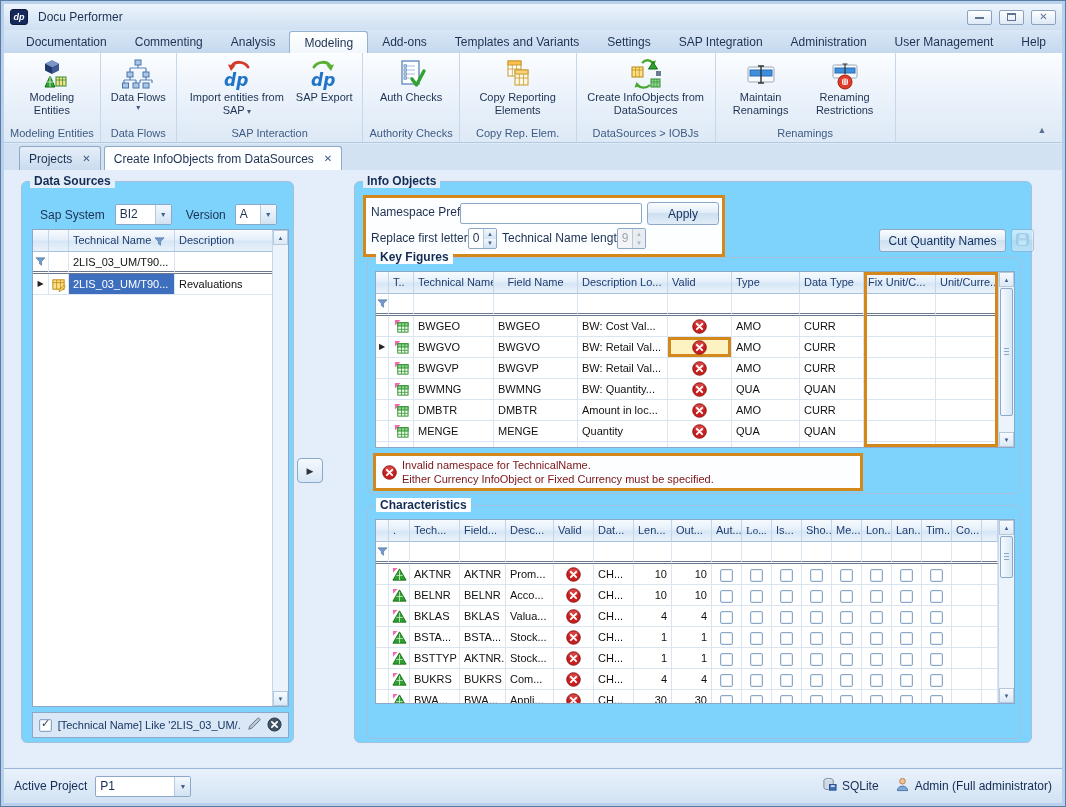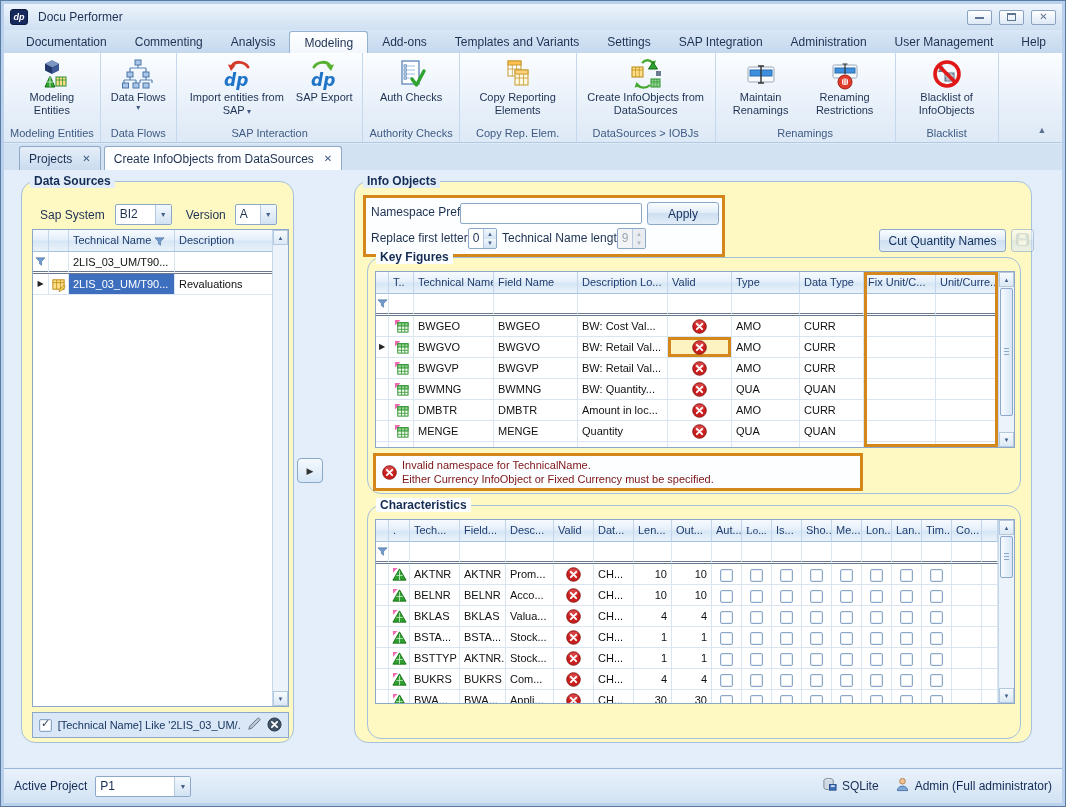--- a/index.html
+++ b/index.html
@@ -45,21 +45,21 @@
   
   .doctabs { position:absolute; top:143px; left:3px; right:3px; height:26px; background:#d2e2f2;
     display:flex; align-items:flex-end; padding-left:15px; gap:3px; }
   .dtab { display:flex; align-items:center; gap:10px; padding:0 9px; border:1px solid #8fa9c7; border-bottom:none;
     border-radius:3px 3px 0 0; background:linear-gradient(#e6eff9,#c9dbef); font-size:12px; height:24px; }
   .dtab.active { background:#fdfeff; }
   .dtab .x { font-size:10px; font-weight:bold; color:#3e5a82; }
 
   
   .content { position:absolute; top:169px; left:3px; right:3px; height:597px; background:#e3eefa; }
-  .groupbox { position:absolute; border:1px solid #a4c0dd; border-radius:14px; background:#fef9c3; }
+  .groupbox { position:absolute; border:1px solid #a4c0dd; border-radius:6px; background:#7dd3fc; }
   .gb-title { position:absolute; top:-8px; left:8px; background:#e3eefa; padding:0 4px; font-size:12px;
     font-weight:bold; color:#142c54; line-height:14px; white-space:nowrap; }
   .groupbox .groupbox .gb-title { background:#fdfeff; }
 
   .lab { font-size:12px; color:#1d3152; white-space:nowrap; }
 
   
   .combo { display:inline-flex; height:21px; border:1px solid #8ca8c8; background:#fff; border-radius:2px; }
   .cfield { font-size:12px; padding:2px 4px; flex:1; overflow:hidden; white-space:nowrap; }
   .cbtn { width:16px; background:linear-gradient(#f2f8fd,#d3e3f3); border-left:1px solid #b5c9de;
@@ -321,37 +321,20 @@
                 <path d="M16 6 v10 M13.5 6 h5" stroke="#333" stroke-width="1.2"></path>
                 <circle cx="16" cy="24" r="7" fill="#e03a2a" stroke="#a01f12"></circle>
                 <rect x="13" y="20.5" width="6" height="6.5" rx="2" fill="#fff"></rect>
                 <path d="M14.4 20.5 v6 M16 20 v6.5 M17.6 20.5 v6" stroke="#e03a2a" stroke-width="0.6"></path>
               </svg>
             </span>
             <div class="lbl" style="max-width: 80px;">Renaming Restrictions</div>
           </div>
         </div>
         <div class="rcaption">Renamings</div>
-      </div>
-      <div class="rgroup">
-        <div class="rbtns">
-          <div class="rbtn">
-            <span class="icon32">
-              <svg viewBox="0 0 32 32" width="32" height="32">
-                <polygon points="11,7 15,14 7,14" fill="#6b7b90"></polygon>
-                <rect x="14" y="15" width="9" height="8" fill="#9aa8b8" stroke="#5f6f80"></rect>
-                <path d="M14 18 h9 M17 15 v8 M20 15 v8" stroke="#e8edf2" stroke-width="0.7"></path>
-                <circle cx="16" cy="16" r="12" fill="none" stroke="#e01818" stroke-width="3.6"></circle>
-                <line x1="7.5" y1="7.5" x2="24.5" y2="24.5" stroke="#e01818" stroke-width="3.6"></line>
-              </svg>
-            </span>
-            <div class="lbl" style="max-width: 82px;">Blacklist of InfoObjects</div>
-          </div>
-        </div>
-        <div class="rcaption">Blacklist</div>
       </div>
       <div class="chev">▲</div>
   </div>
 
   <div class="doctabs" id="doc-tabs">
       <div class="dtab">
         <span class="dlbl">Projects</span>
         <span class="x">✕</span>
       </div>
       <div class="dtab active">
@@ -470,21 +453,21 @@
             </svg></span>
         </span>
 
       <div class="groupbox" style="left:12px; top:75px; width:654px; height:237px;">
         <span class="gb-title">Key Figures</span>
         <div class="gridwrap" id="kf-grid" style="left:7px; top:13px; width:640px; height:177px;">
             <div class="grow head">
               <div class="gcell" style="width: 13px;"></div>
               <div class="gcell" style="width: 25px;">T..</div>
               <div class="gcell" style="width: 80px;">Technical Name</div>
-              <div class="gcell" style="width: 84px;">Field Name</div>
+              <div class="gcell" style="width: 84px; text-align: center;">Field Name</div>
               <div class="gcell" style="width: 90px;">Description Lo...</div>
               <div class="gcell" style="width: 64px;">Valid</div>
               <div class="gcell" style="width: 68px;">Type</div>
               <div class="gcell" style="width: 64px;">Data Type</div>
               <div class="gcell" style="width: 72px;">Fix Unit/C...</div>
               <div class="gcell" style="width: 62px;">Unit/Curre...</div>
             </div>
             <div class="grow filter">
               <div class="gcell iconcell" style="width: 13px;">
                 <svg viewBox="0 0 12 12" width="11" height="11" style="vertical-align:middle">

